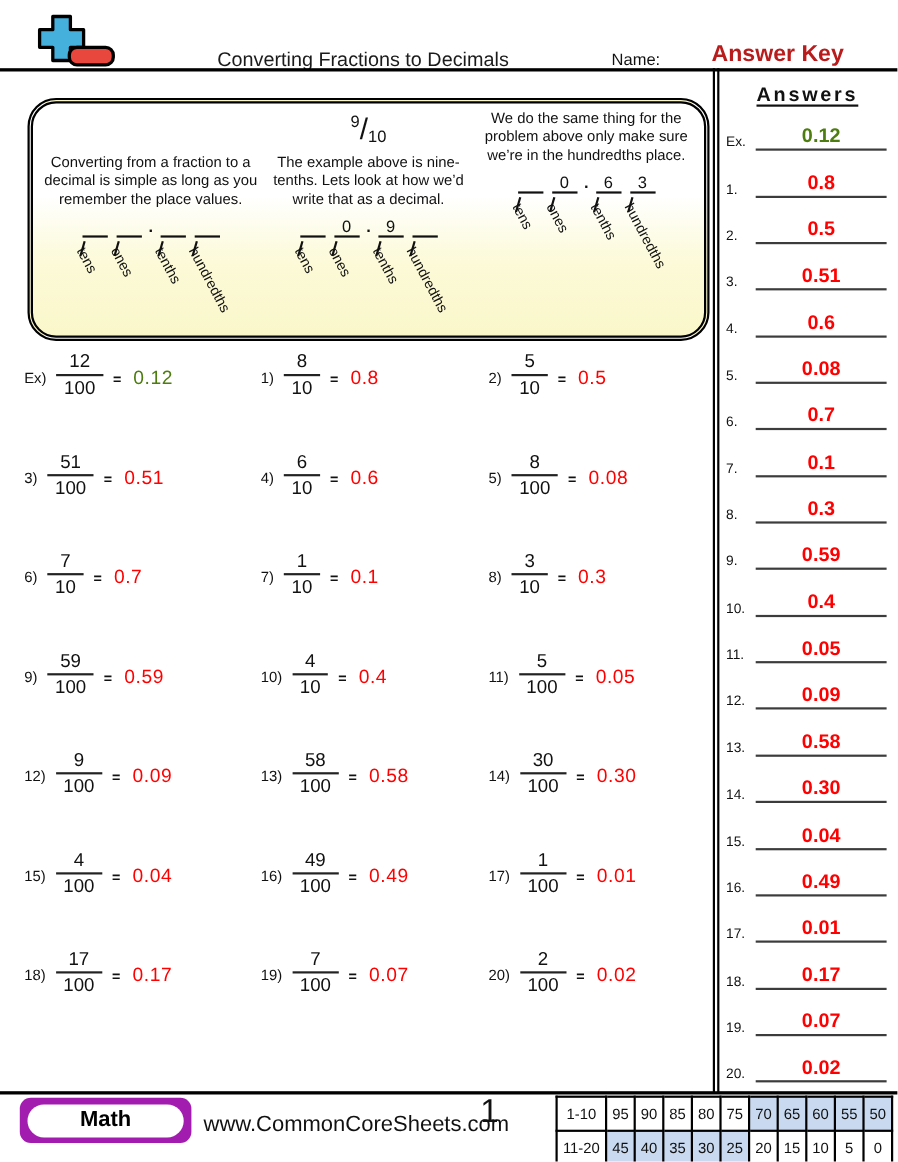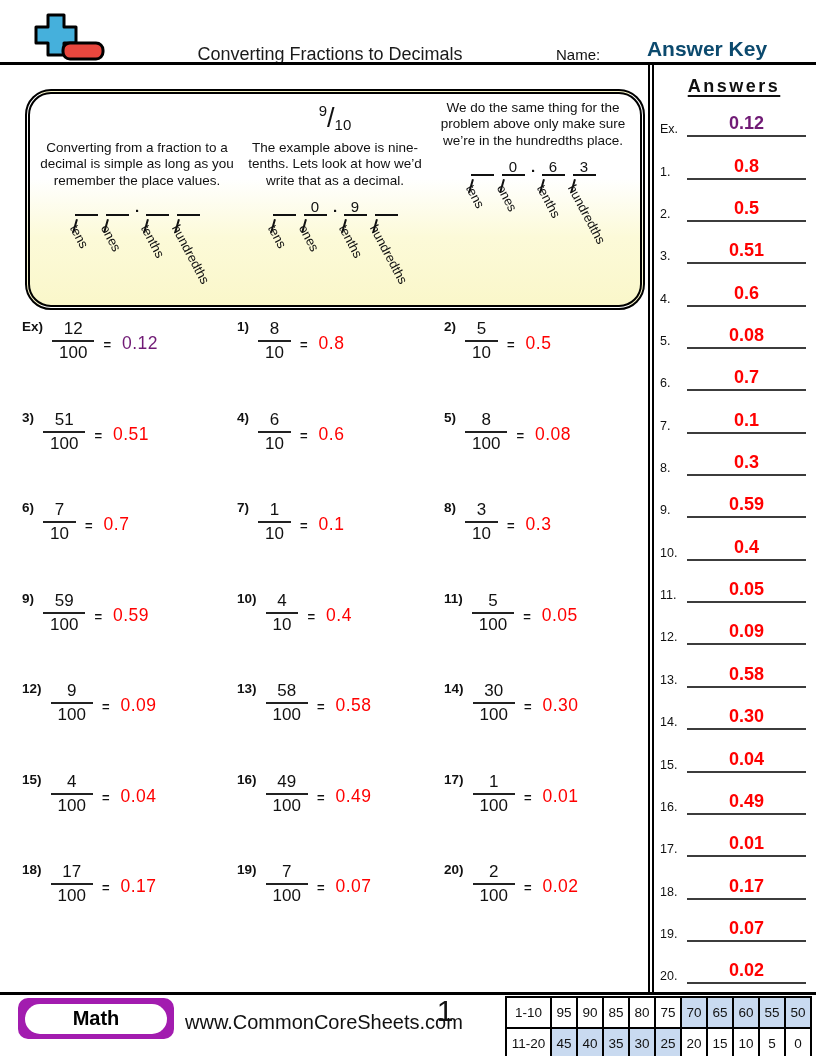--- a/index.html
+++ b/index.html
@@ -6,21 +6,21 @@
   html,body { width:816px; height:1056px; background:#fff; overflow:hidden;
     font-family:"Liberation Sans", sans-serif; color:#111; }
   .page { position:relative; width:816px; height:1056px; background:#fff; }
 
   
   .logo-svg { position:absolute; left:18px; top:12px; }
   .hdr-title { position:absolute; left:150px; top:44px; width:360px; text-align:center;
     font-size:18px; font-weight:500; color:#1b1b1b; }
   .hdr-name { position:absolute; left:556px; top:46px; font-size:15px; }
   .hdr-key { position:absolute; left:622px; top:37px; width:170px; text-align:center;
-    font-size:21px; font-weight:bold; color:#0c4a6e; }
+    font-size:21px; font-weight:bold; color:#b91c1c; }
   .top-rule { position:absolute; left:0; top:62px; width:816px; height:3px; background:#000; }
   .prompt { position:absolute; left:20px; top:68px; font-size:15px; font-weight:bold; }
 
   
   .intro-box { position:absolute; left:25px; top:89px; width:620px; height:221px;
     border:5px double #000; border-radius:26px; overflow:hidden;
     background:linear-gradient(180deg,#ffffff 0%,#ffffff 40%,#fcfad8 68%,#faf7ca 100%);
     display:flex; padding:6px 10px 0 10px; gap:4px; }
   .intro-col { flex:1 1 0; text-align:center; }
   .ex-frac { height:40px; font-size:15px; padding-top:2px; }
@@ -37,28 +37,28 @@
   .pv-pointslot .pv-digit { border-bottom:none; font-weight:bold; }
   .pv-slot:not(.pv-pointslot)::after { content:""; position:absolute; left:1px; top:22px;
     width:2px; height:14px; background:#111; transform:rotate(16deg); transform-origin:0 0; }
   .pv-label { position:absolute; left:5px; top:25px; font-size:13px; white-space:nowrap;
     transform:rotate(62deg); transform-origin:0 0; color:#111; }
 
   
   .problems { position:absolute; left:22px; top:318px; width:626px;
     display:grid; grid-template-columns:215px 207px 189px; grid-auto-rows:90.5px; }
   .prob { display:flex; align-items:flex-start; }
-  .plabel { font-size:13.5px; font-weight:bold; margin-top:1px; }
+  .plabel { font-size:13.5px; font-weight:normal; margin-top:18px; }
   .frac { text-align:center; font-size:17px; line-height:22px; margin-left:9px; }
   .fnum { display:block; padding:0 7px; }
   .fden { display:block; padding:0 7px; border-top:2px solid #222; }
   .peq { font-size:13px; font-weight:bold; margin:19px 0 0 9px; }
   .pans { font-size:17.5px; margin:15px 0 0 11px; letter-spacing:0.5px; }
   .c-red { color:#ff0000; }
-  .c-green { color:#701a75; }
+  .c-green { color:#4d7c0f; }
 
   
   .v-sep { position:absolute; left:648px; top:62px; height:931px; width:0;
     border-left:6px double #000; }
   .ans-hdr { position:absolute; left:656px; top:76px; width:156px; text-align:center;
     font-size:18px; font-weight:bold; letter-spacing:2.5px; text-decoration:underline;
     text-decoration-thickness:2px; text-underline-offset:3px; }
   .ans-list { position:absolute; left:660px; top:95px; width:146px; }
   .ans-row { height:42.35px; display:flex; align-items:flex-end; }
   .ans-label { width:27px; font-size:12.5px; padding-bottom:1px; }

